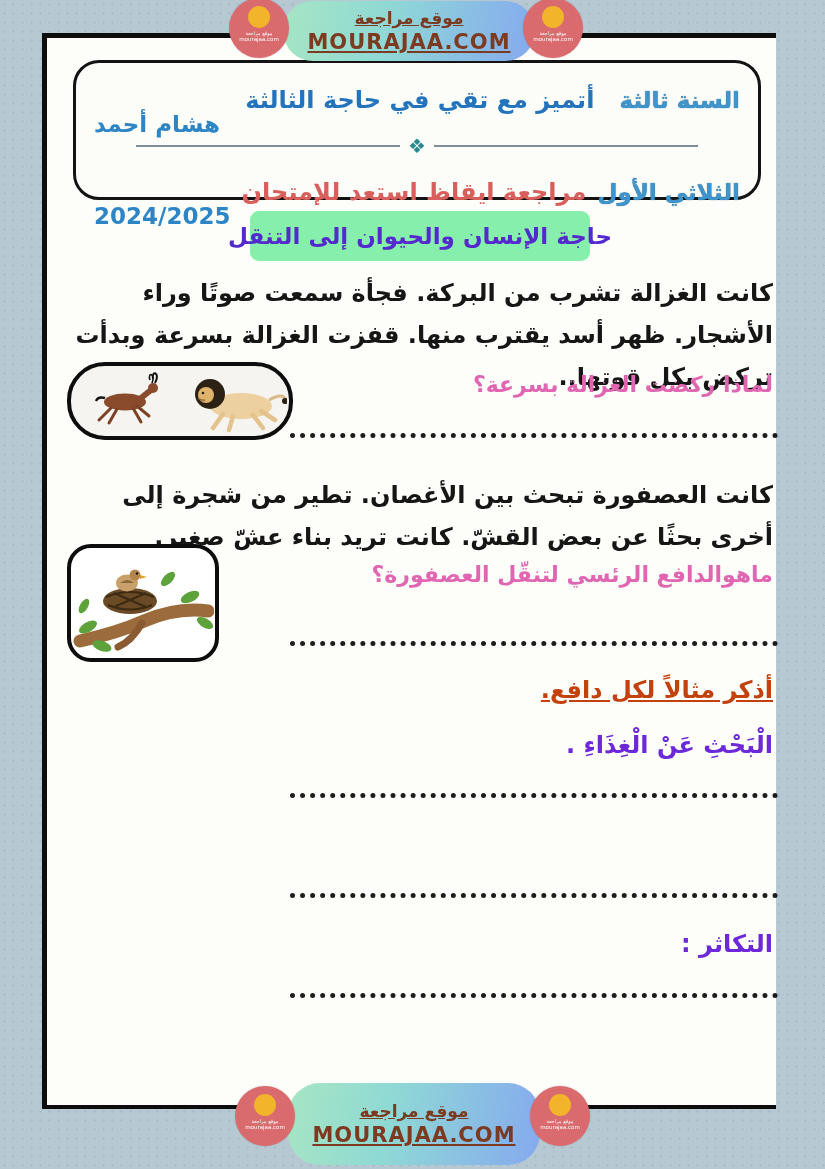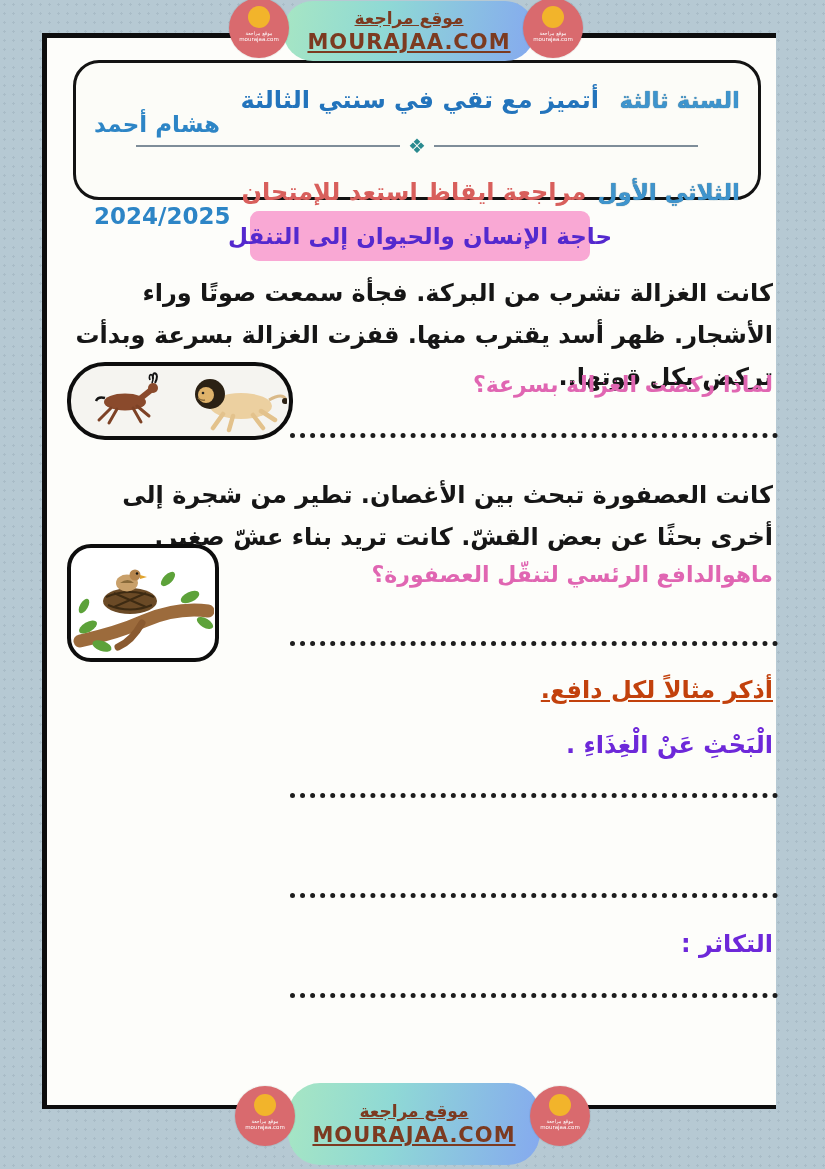--- a/index.html
+++ b/index.html
@@ -57,21 +57,21 @@
   .hdr-right{font-size:23px;font-weight:bold;color:#3e94cd;text-shadow:0 0 1px #14506e;white-space:nowrap;}
   .hdr-center{font-size:24px;font-weight:bold;color:#2374bc;white-space:nowrap;text-align:center;flex:1;}
   .hdr-center.red{color:#d85f5c;}
   .hdr-left{font-size:23px;font-weight:bold;color:#2d85c6;white-space:nowrap;margin-top:48px;}
   .hdr-divider{display:flex;align-items:center;justify-content:center;gap:8px;padding:0 60px;}
   .hdr-divider .ln{flex:1;height:2px;background:#7e8d99;}
   .hdr-divider .orn{color:#2a8a8f;font-size:20px;line-height:18px;}
   
   .lesson-badge{
     position:absolute;left:203px;top:173px;width:340px;height:50px;
-    background:#f9a8d4;border-radius:9px;
+    background:#86efac;border-radius:9px;
     display:flex;align-items:center;justify-content:center;
     color:#5429ce;font-size:23px;font-weight:bold;direction:rtl;white-space:nowrap;
   }
   .para{
     position:absolute;right:3px;left:6px;direction:rtl;text-align:right;
     color:#161616;font-size:24px;font-weight:bold;line-height:42px;
   }
   .q{
     position:absolute;right:3px;direction:rtl;text-align:right;
     color:#e066b2;font-size:22px;font-weight:bold;white-space:nowrap;
@@ -97,21 +97,21 @@
 </head>
 <body>
 
 <div class="stage">
 
   <div class="page">
 
     <div class="hdr-box">
       <div class="hdr-row">
         <span class="hdr-right">السنة ثالثة</span>
-        <span class="hdr-center">أتميز مع تقي في سنتي الثالثة</span>
+        <span class="hdr-center">أتميز مع تقي في حاجة الثالثة</span>
         <span class="hdr-left">هشام أحمد</span>
       </div>
       <div class="hdr-divider">
         <span class="ln"></span>
         <span class="orn">❖</span>
         <span class="ln"></span>
       </div>
       <div class="hdr-row">
         <span class="hdr-right">الثلاثي الأول</span>
         <span class="hdr-center red">مراجعة ايقاظ استعد للإمتحان</span>

